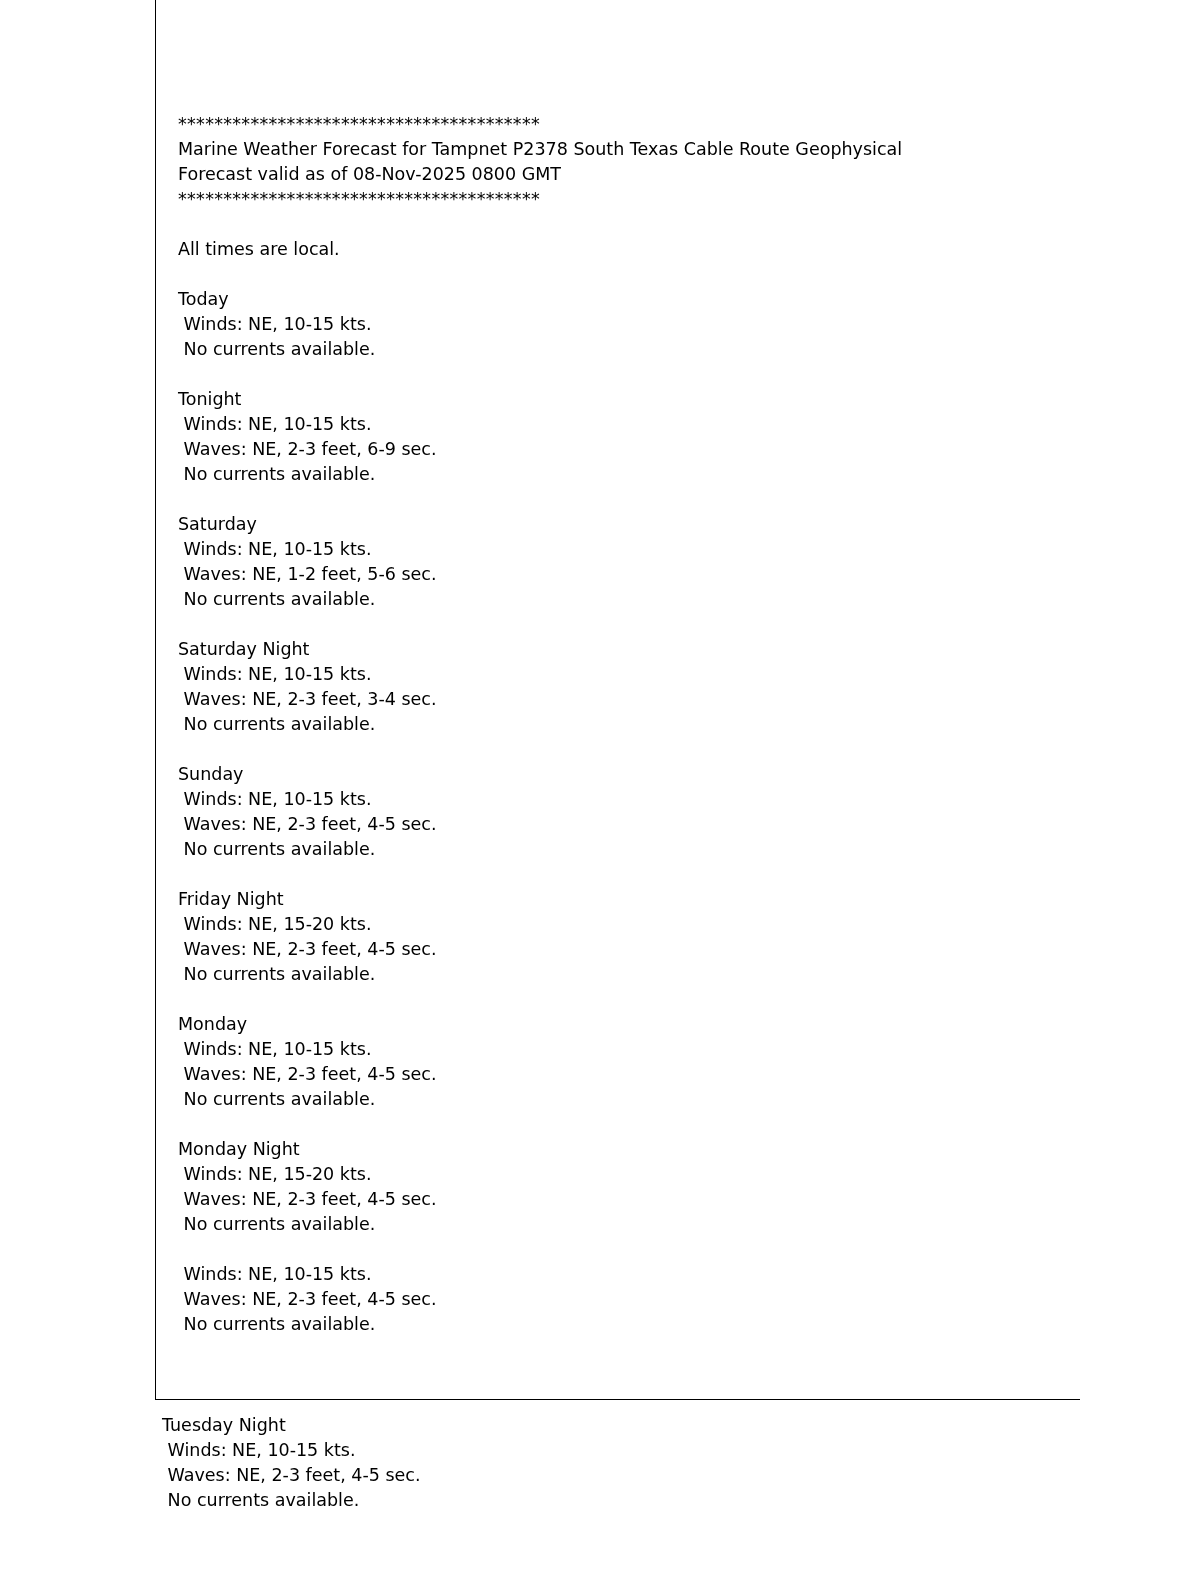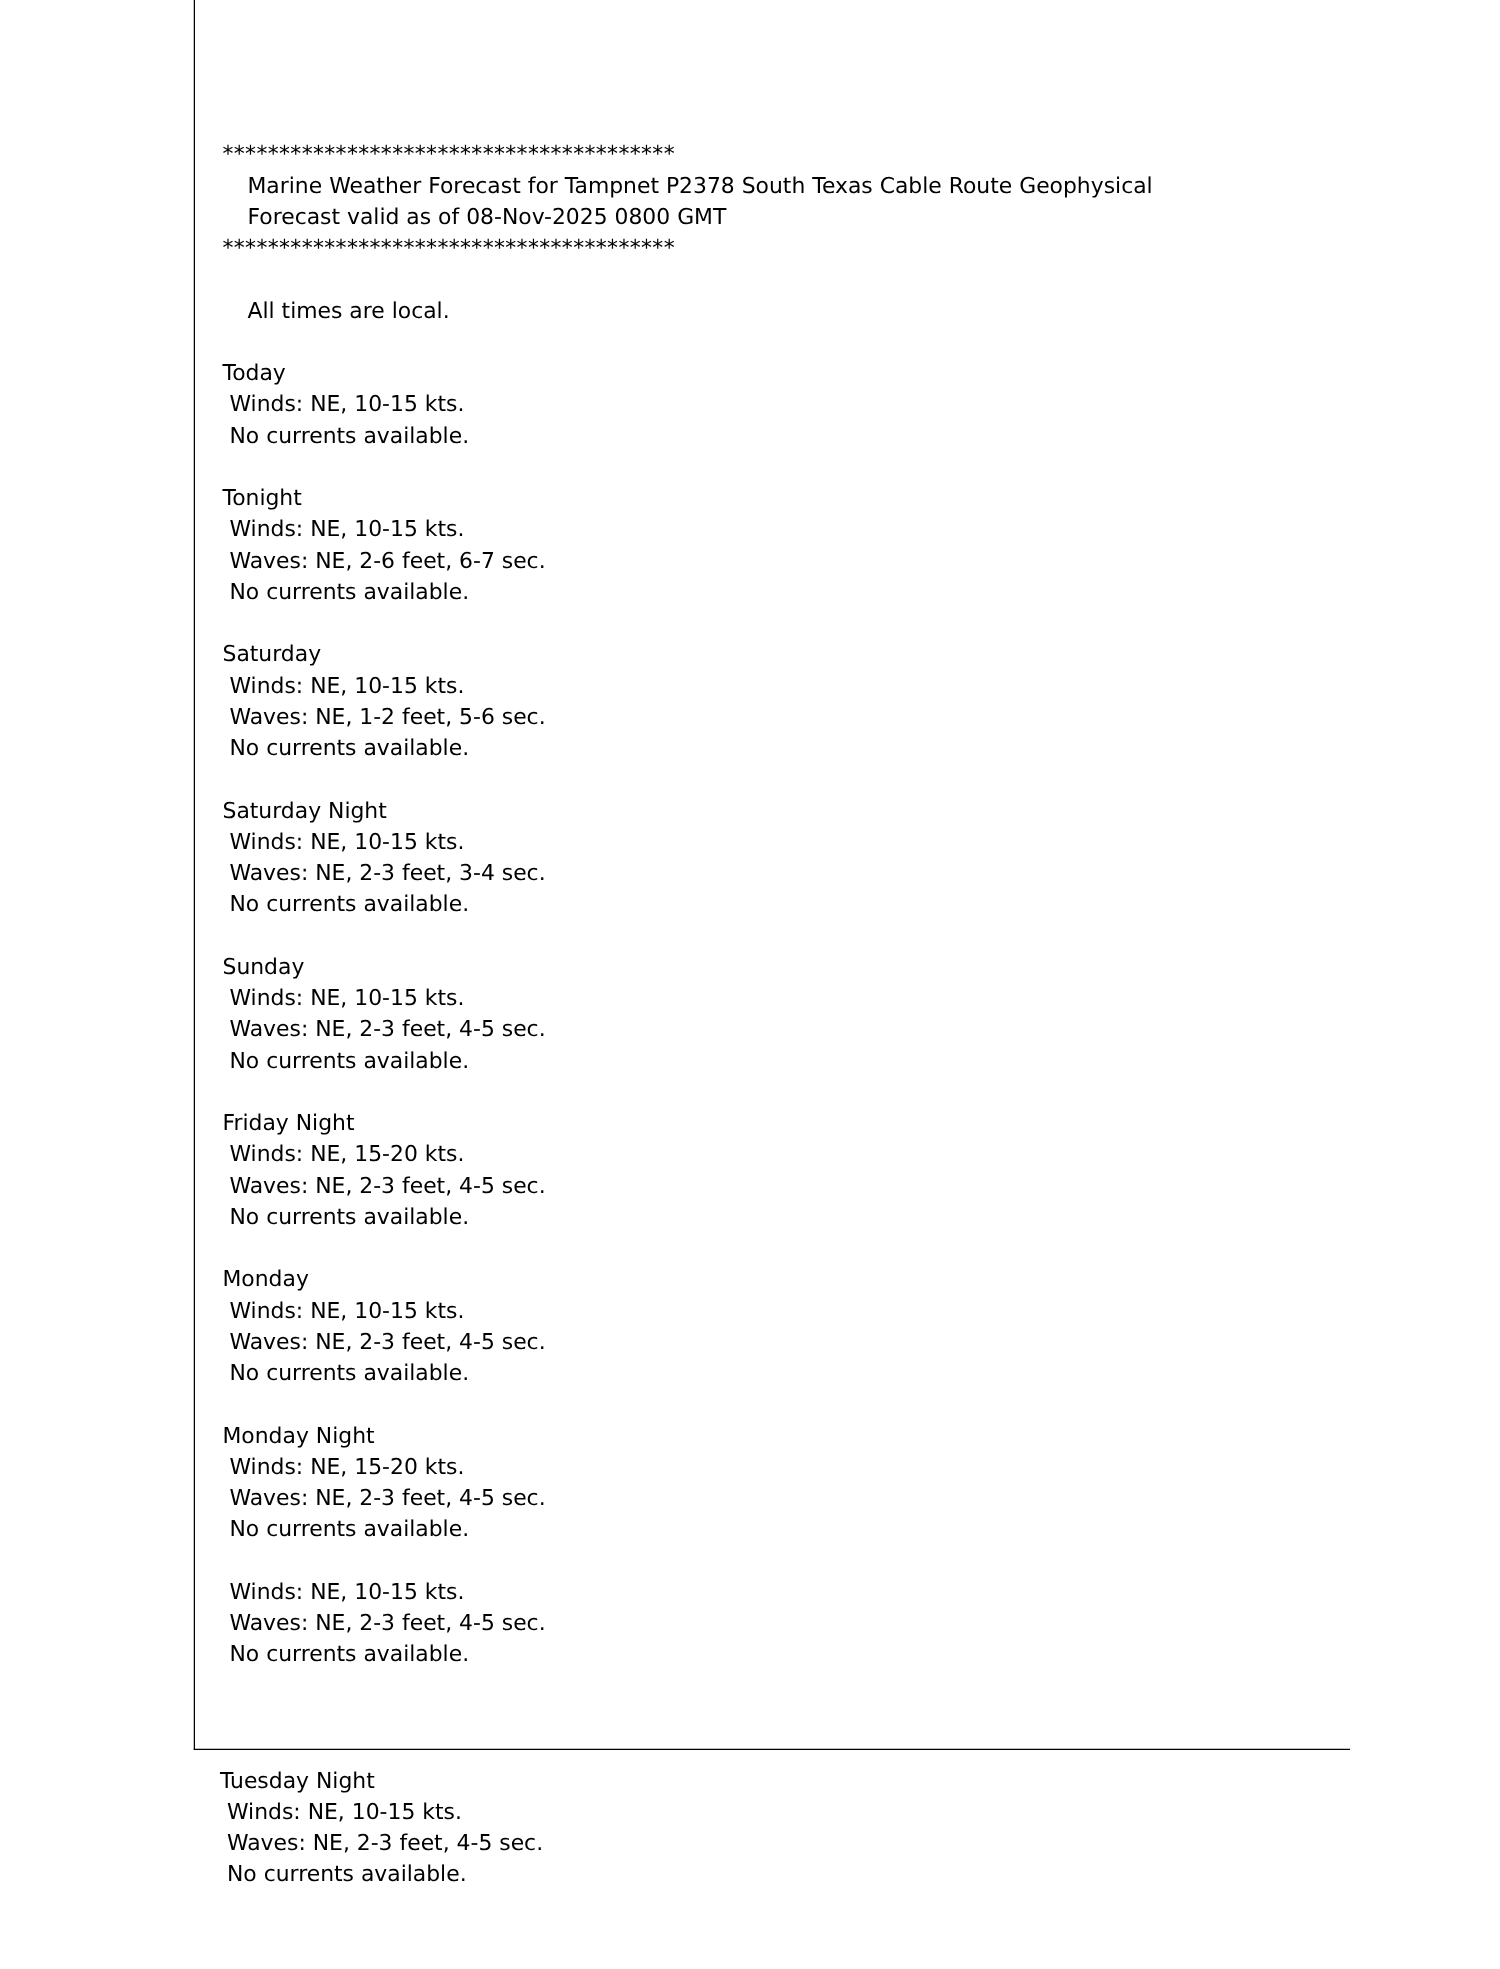--- a/index.html
+++ b/index.html
@@ -31,21 +31,20 @@
     position: absolute;
     left: 178px;
     top: 112px;
     width: 900px;
   }
   .doc-line {
     font-size: 17.5px;
     line-height: 25px;
     white-space: pre;
     letter-spacing: 0px;
-    margin-left: 20px;
   }
   .stars {
     font-size: 17.5px;
     line-height: 25px;
     white-space: pre;
     letter-spacing: 0.3px;
   }
   .blank {
     height: 25px;
   }
@@ -57,21 +56,21 @@
     line-height: 25px;
     white-space: pre;
   }
   .detail {
     font-size: 17.5px;
     line-height: 25px;
     white-space: pre;
   }
   .overflow-content {
     position: absolute;
-    left: 176px;
+    left: 162px;
     top: 1413px;
     width: 900px;
   }
 </style>
 </head>
 <body>
 
 <div class="page-frame"></div>
 
 <div class="content">
@@ -90,21 +89,21 @@
   <div class="block">
     <div class="period-name">Today</div>
     <div class="detail"> Winds: NE, 10-15 kts.</div>
     <div class="detail"> No currents available.</div>
   </div>
   <div class="blank"></div>
 
   <div class="block">
     <div class="period-name">Tonight</div>
     <div class="detail"> Winds: NE, 10-15 kts.</div>
-    <div class="detail"> Waves: NE, 2-6 feet, 6-7 sec.</div>
+    <div class="detail"> Waves: NE, 2-3 feet, 6-9 sec.</div>
     <div class="detail"> No currents available.</div>
   </div>
   <div class="blank"></div>
 
   <div class="block">
     <div class="period-name">Saturday</div>
     <div class="detail"> Winds: NE, 10-15 kts.</div>
     <div class="detail"> Waves: NE, 1-2 feet, 5-6 sec.</div>
     <div class="detail"> No currents available.</div>
   </div>

